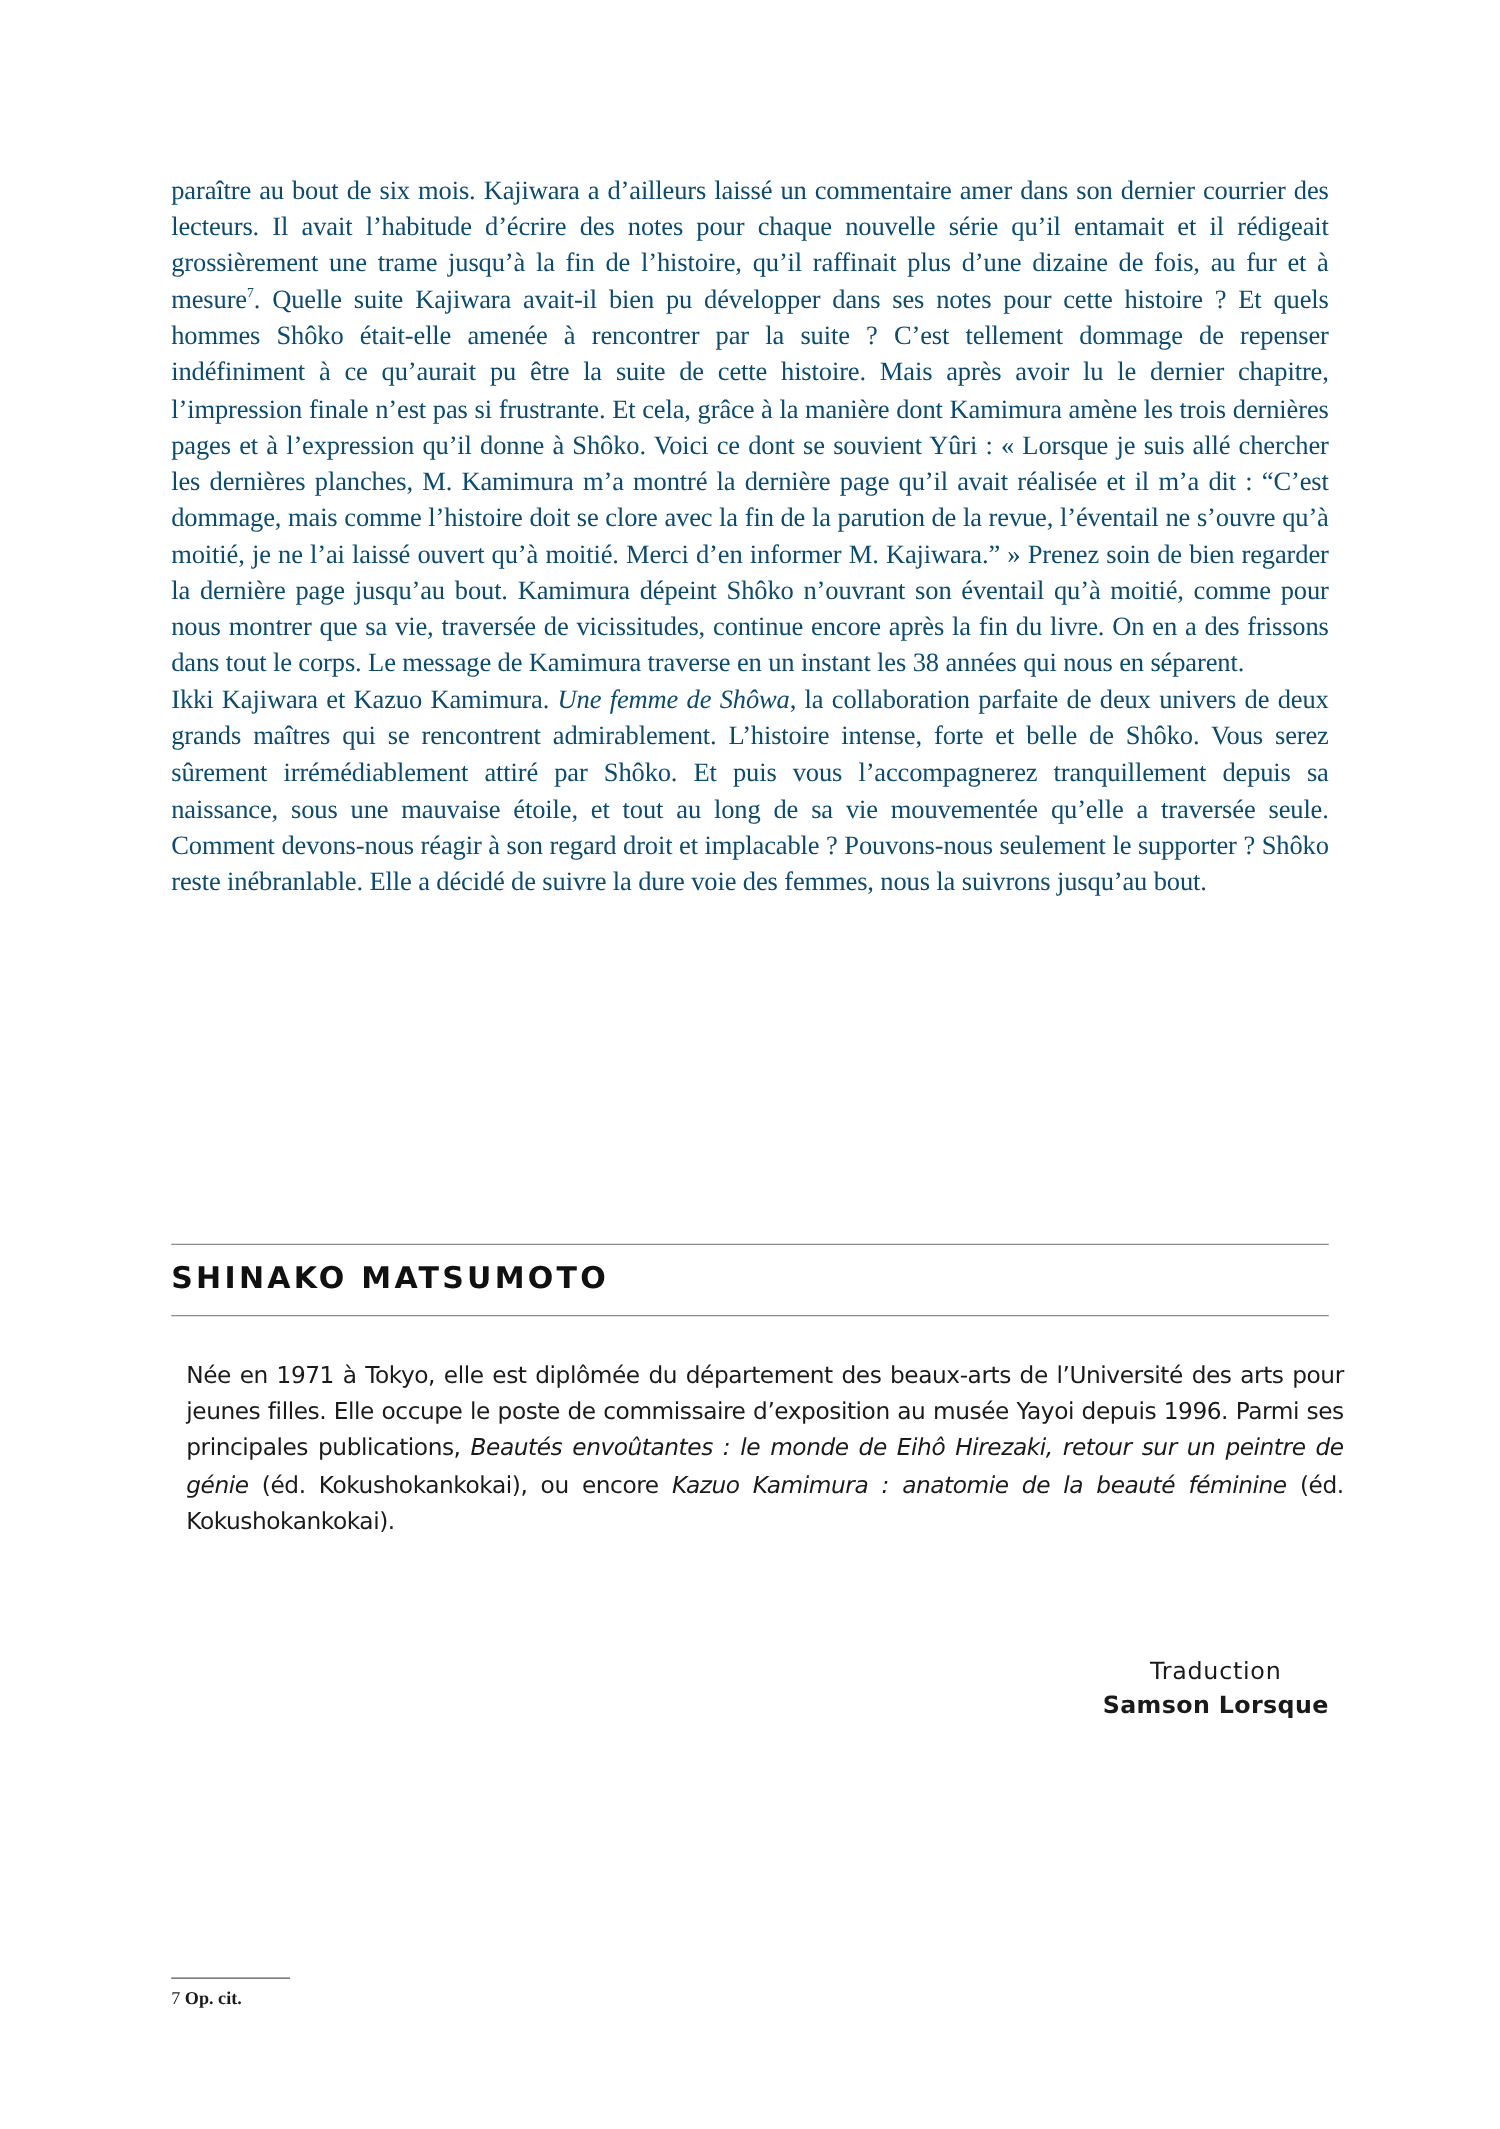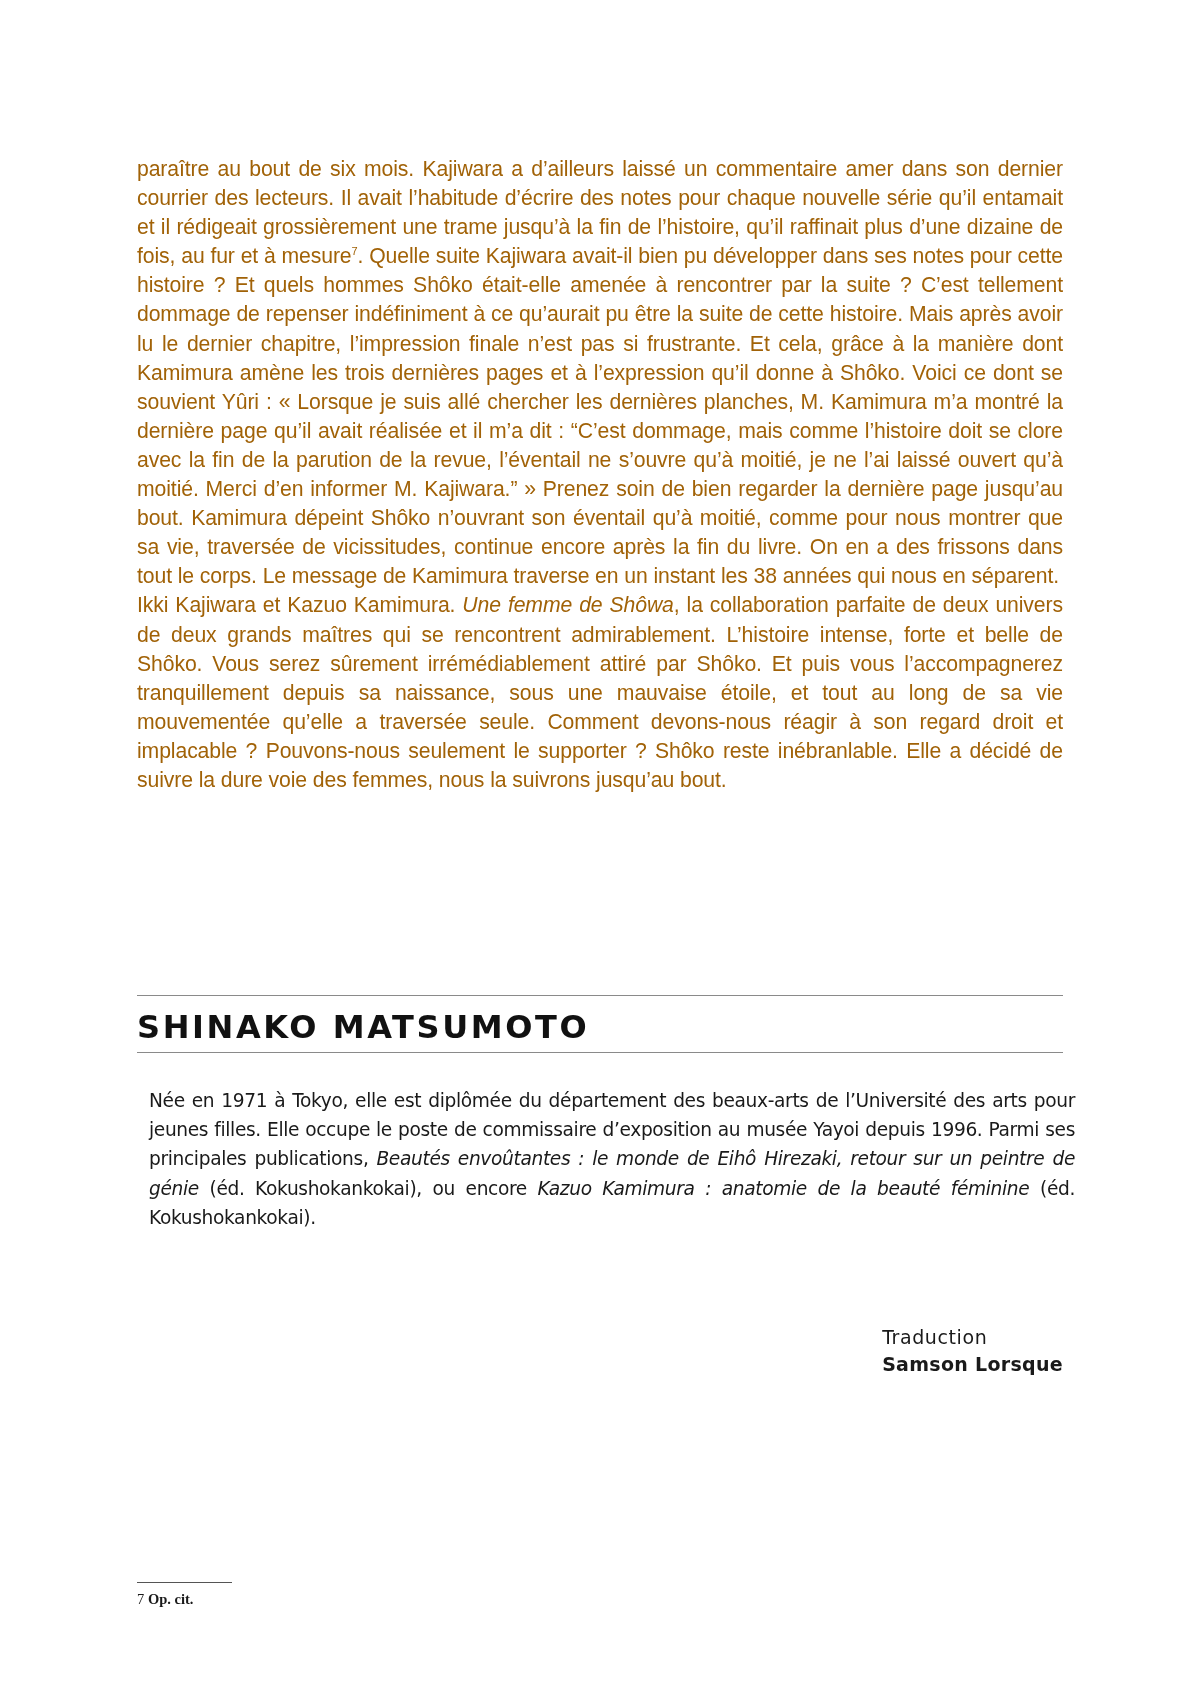--- a/index.html
+++ b/index.html
@@ -16,27 +16,27 @@
     }
     .page {
       position: absolute;
       left: 0; top: 0;
       width: 1200px;
       height: 1703px;
     }
     .body-text {
       position: absolute;
       left: 137px;
-      top: 154px;
+      top: 138px;
       width: 926px;
-      font-family: Liberation Sans, sans-serif;
+      font-family: Liberation Serif, serif;
       font-size: 21.2px;
       line-height: 29.1px;
       text-align: justify;
-      color: #a16207;
+      color: #0c4a6e;
       letter-spacing: -0.1px;
     }
     .body-text p {
       margin: 0;
     }
     .body-text sup {
       font-size: 11px;
       line-height: 0;
       vertical-align: super;
     }
@@ -48,21 +48,21 @@
       border-top: 1.5px solid #8a8a8a;
     }
     .rule.top { top: 995px; }
     .rule.bottom { top: 1052px; }
     .author-heading {
       position: absolute;
       left: 137px;
       top: 1008px;
       font-family: "DejaVu Sans", "Liberation Sans", sans-serif;
       font-weight: bold;
-      font-size: 32px;
+      font-size: 24px;
       letter-spacing: 2.6px;
       color: #111;
       margin: 0;
     }
     .bio {
       position: absolute;
       left: 137px;
       top: 1074px;
       width: 926px;
       font-family: "DejaVu Sans", "Liberation Sans", sans-serif;
@@ -70,21 +70,21 @@
       line-height: 29.2px;
       text-align: justify;
       color: #1a1a1a;
       margin: 12px;
       letter-spacing: -0.35px;
     }
     .credit {
       position: absolute;
       right: 137px;
       top: 1324px;
-      text-align: left;
+      text-align: center;
       font-family: "DejaVu Sans", "Liberation Sans", sans-serif;
       font-size: 19px;
       line-height: 27px;
       color: #1a1a1a;
     }
     .credit .role { letter-spacing: 0.6px; }
     .credit .name { font-weight: bold; letter-spacing: 0.3px; }
     .footnote-rule {
       position: absolute;
       left: 137px;

